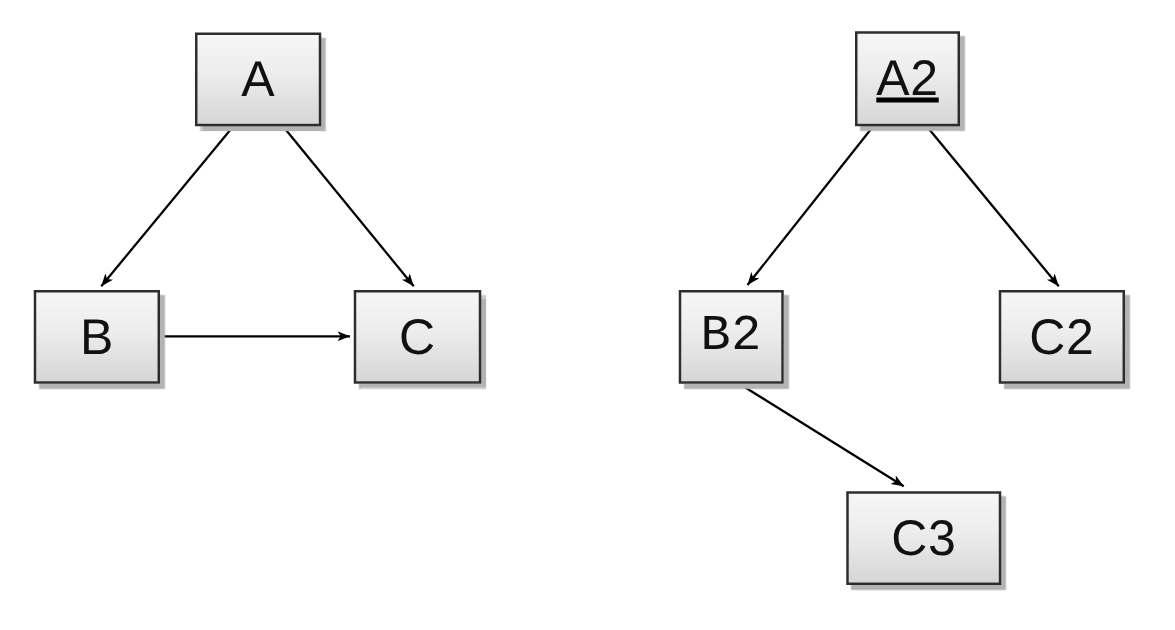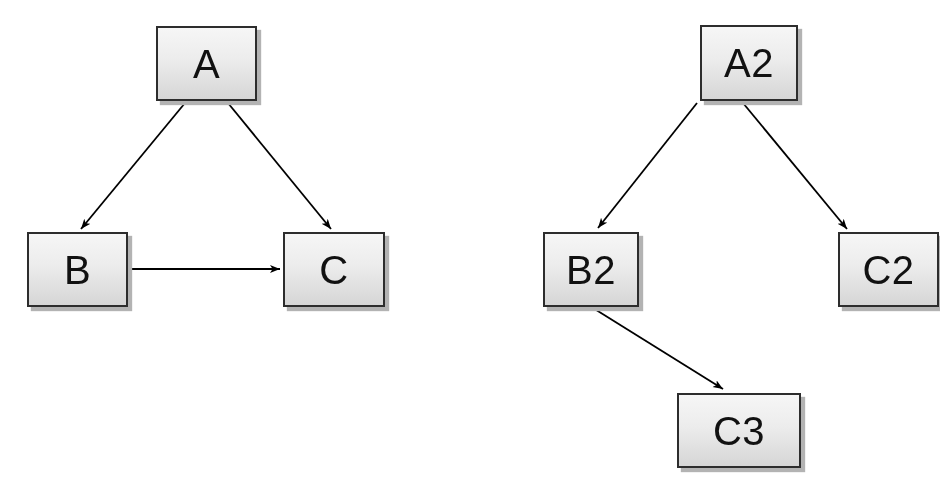--- a/index.html
+++ b/index.html
@@ -68,26 +68,26 @@
   <div id="nodes-layer">
       <div class="node" style="left: 156px; top: 26px; width: 101px; height: 75px;">
         <span class="node-label">A</span>
       </div>
       <div class="node" style="left: 27px; top: 232px; width: 101px; height: 75px;">
         <span class="node-label">B</span>
       </div>
       <div class="node" style="left: 283px; top: 232px; width: 102px; height: 75px;">
         <span class="node-label">C</span>
       </div>
-      <div class="node" style="left: 700px; top: 25px; width: 98px; height: 76px;">
+      <div class="node" style="left: 684px; top: 25px; width: 84px; height: 76px; text-decoration: underline;">
         <span class="node-label">A2</span>
       </div>
-      <div class="node" style="left: 543px; top: 232px; width: 96px; height: 75px;">
+      <div class="node" style="left: 543px; top: 232px; width: 84px; height: 75px; font-family: Liberation Mono, monospace;">
         <span class="node-label">B2</span>
       </div>
-      <div class="node" style="left: 838px; top: 232px; width: 101px; height: 75px;">
+      <div class="node" style="left: 799px; top: 232px; width: 101px; height: 75px;">
         <span class="node-label">C2</span>
       </div>
       <div class="node" style="left: 677px; top: 393px; width: 124px; height: 75px;">
         <span class="node-label">C3</span>
       </div>
     </div>
 </div>
 
 </body></html>

